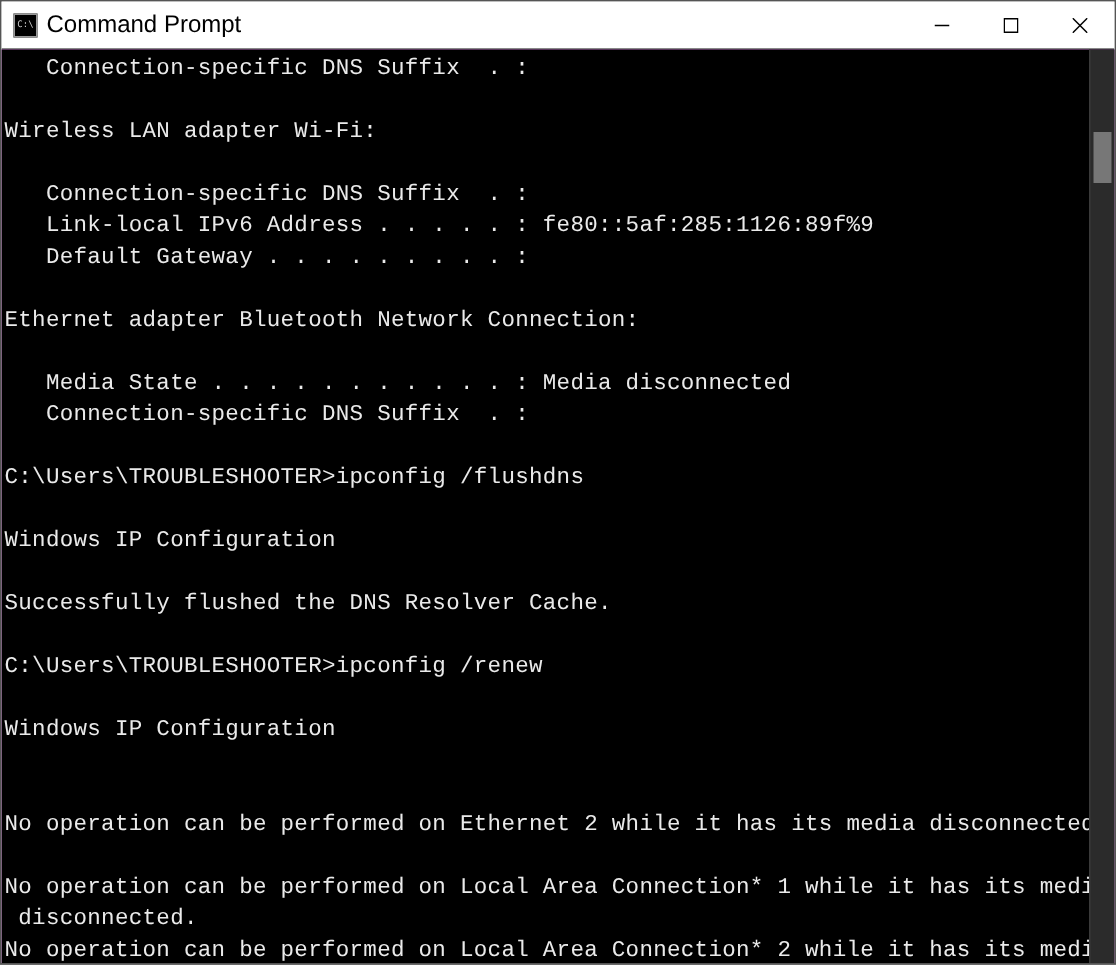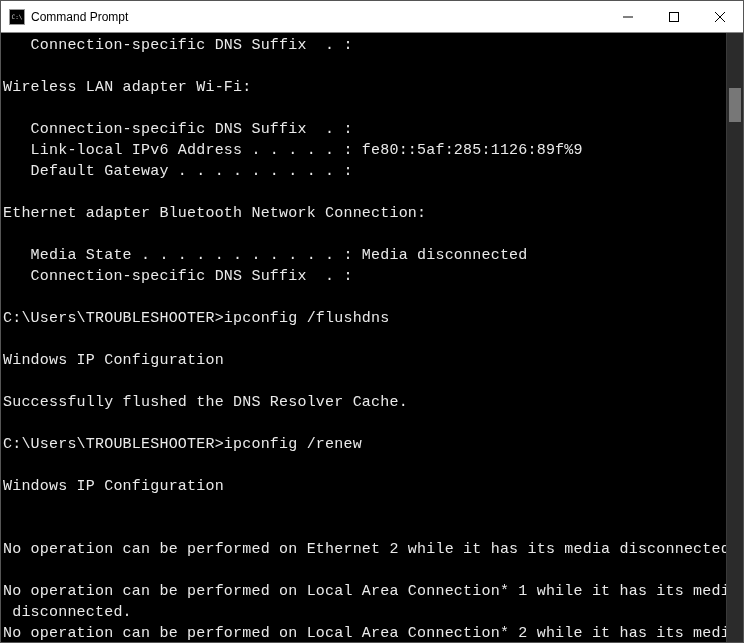--- a/index.html
+++ b/index.html
@@ -31,21 +31,21 @@
       justify-content: center;
     }
     .titlebar-icon::after {
       content: "C:\\";
       color: #ccc;
       font-size: 6px;
       font-family: Consolas, monospace;
     }
     .titlebar-title {
       flex: 1;
-      font-size: 12px;
+      font-size: 16px;
       color: #000;
     }
     .titlebar-buttons {
       display: flex;
       height: 100%;
     }
     .titlebar-btn {
       width: 46px;
       height: 100%;
       display: flex;

